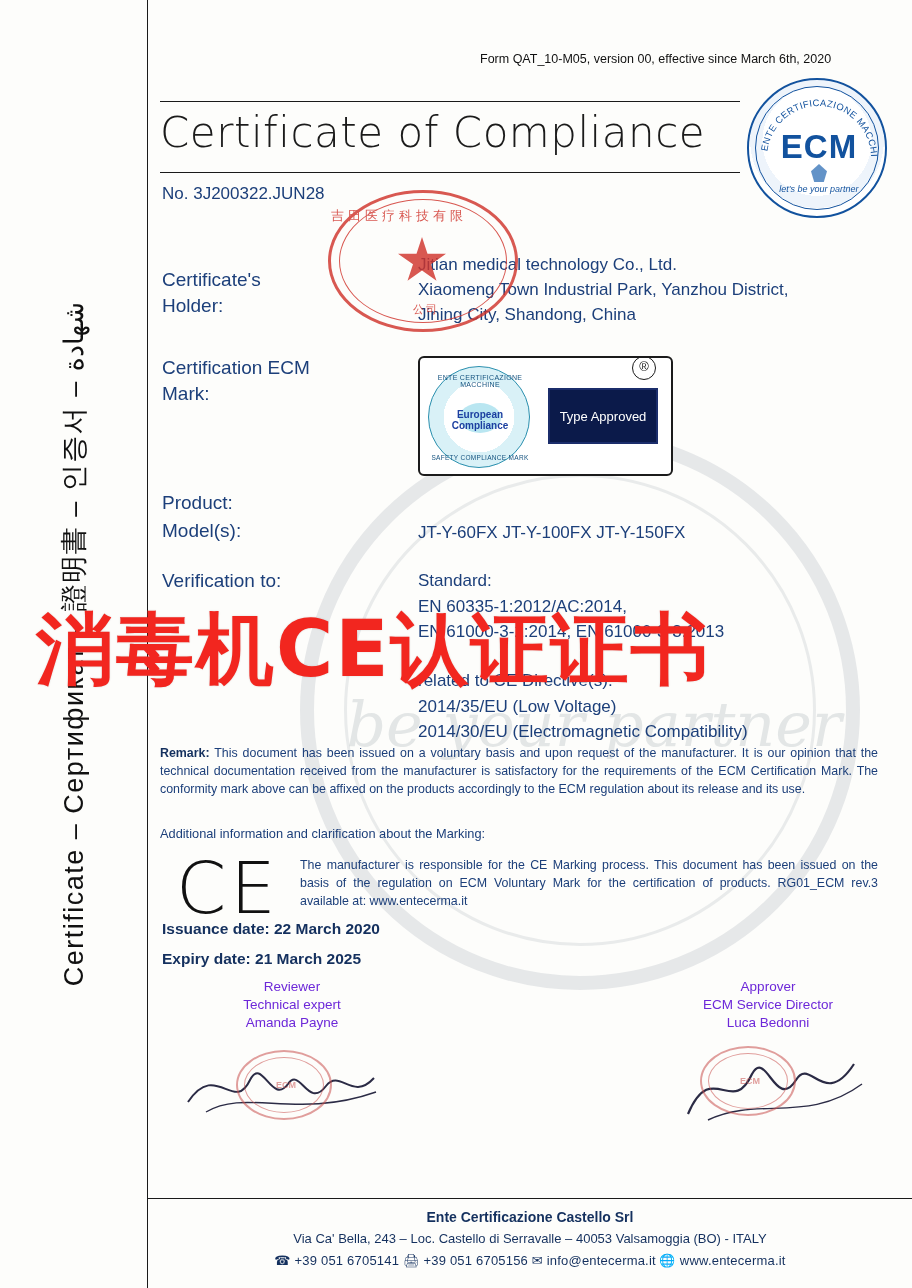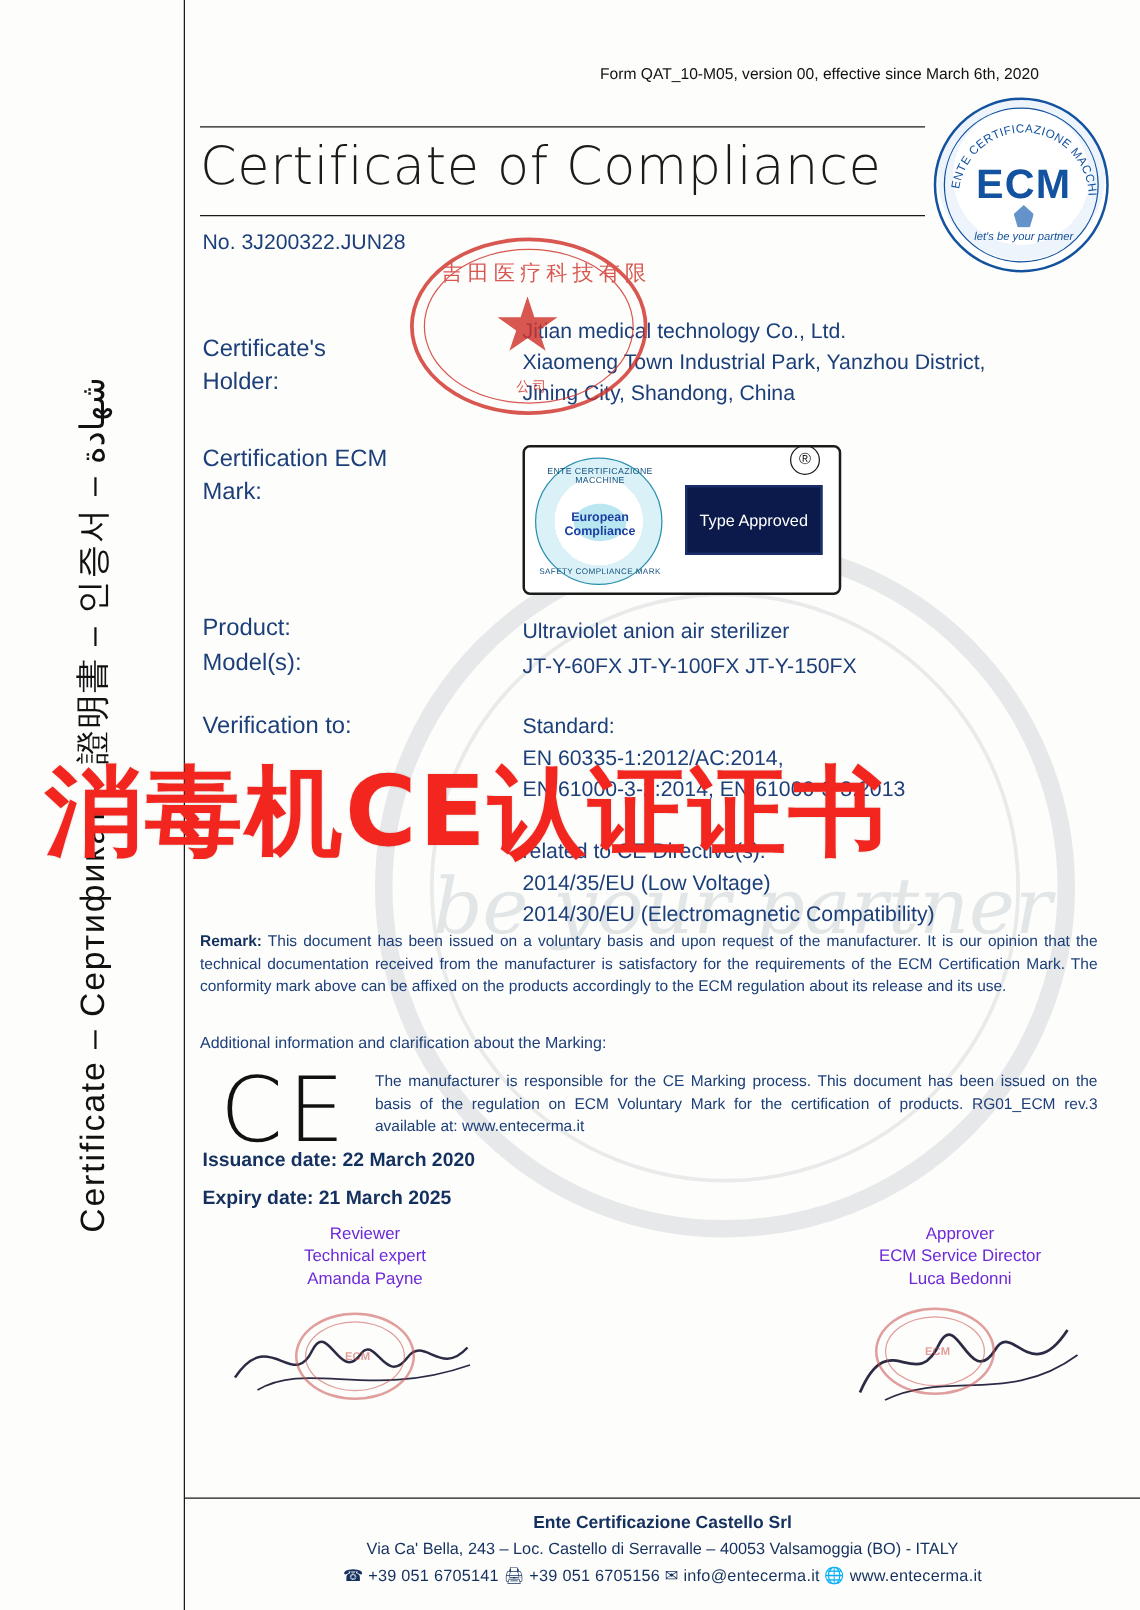--- a/index.html
+++ b/index.html
@@ -187,23 +187,23 @@
     top: 44px;
     width: 50px;
     height: 48px;
     background: #d0342c;
     clip-path: polygon(50% 0%, 61% 35%, 98% 35%, 68% 57%, 79% 91%, 50% 70%, 21% 91%, 32% 57%, 2% 35%, 39% 35%);
   }
   .seal-red .ctext {
     position: absolute;
     left: 0; top: 14px;
     width: 190px;
-    text-align: right;
+    text-align: left;
     color: #d0342c;
-    font-size: 17px;
+    font-size: 13px;
     letter-spacing: 4px;
   }
   .seal-red .ctext2 {
     position: absolute;
     left: 0; bottom: 12px;
     width: 190px;
     text-align: center;
     color: #d0342c;
     font-size: 11px;
     letter-spacing: 2px;
@@ -518,21 +518,20 @@
       <div class="euro">European
 Compliance</div>
       <div class="bott">SAFETY COMPLIANCE MARK</div>
     </div>
     <div class="type-approved">Type
 Approved</div>
   </div>
   <div class="reg-mark">®</div>
 
   <div class="lbl" style="left:162px; top:490px;">Product:</div>
-  <div class="val" style="left:418px; top:492px;">Ultraviolet anion air sterilizer</div>
   <div class="lbl" style="left:162px; top:518px;">Model(s):</div>
   <div class="val" style="left:418px; top:520px;">JT-Y-60FX   JT-Y-100FX   JT-Y-150FX</div>
 
   <div class="lbl" style="left:162px; top:568px;">Verification to:</div>
   <div class="val" style="left:418px; top:568px;">Standard:</div>
   <div class="val" style="left:418px; top:594px;">EN 60335-1:2012/AC:2014,
 EN 61000-3-2:2014, EN 61000-3-3:2013</div>
   <div class="val" style="left:418px; top:668px;">related to CE Directive(s):</div>
   <div class="val" style="left:418px; top:694px;">2014/35/EU (Low Voltage)
 2014/30/EU (Electromagnetic Compatibility)</div>

